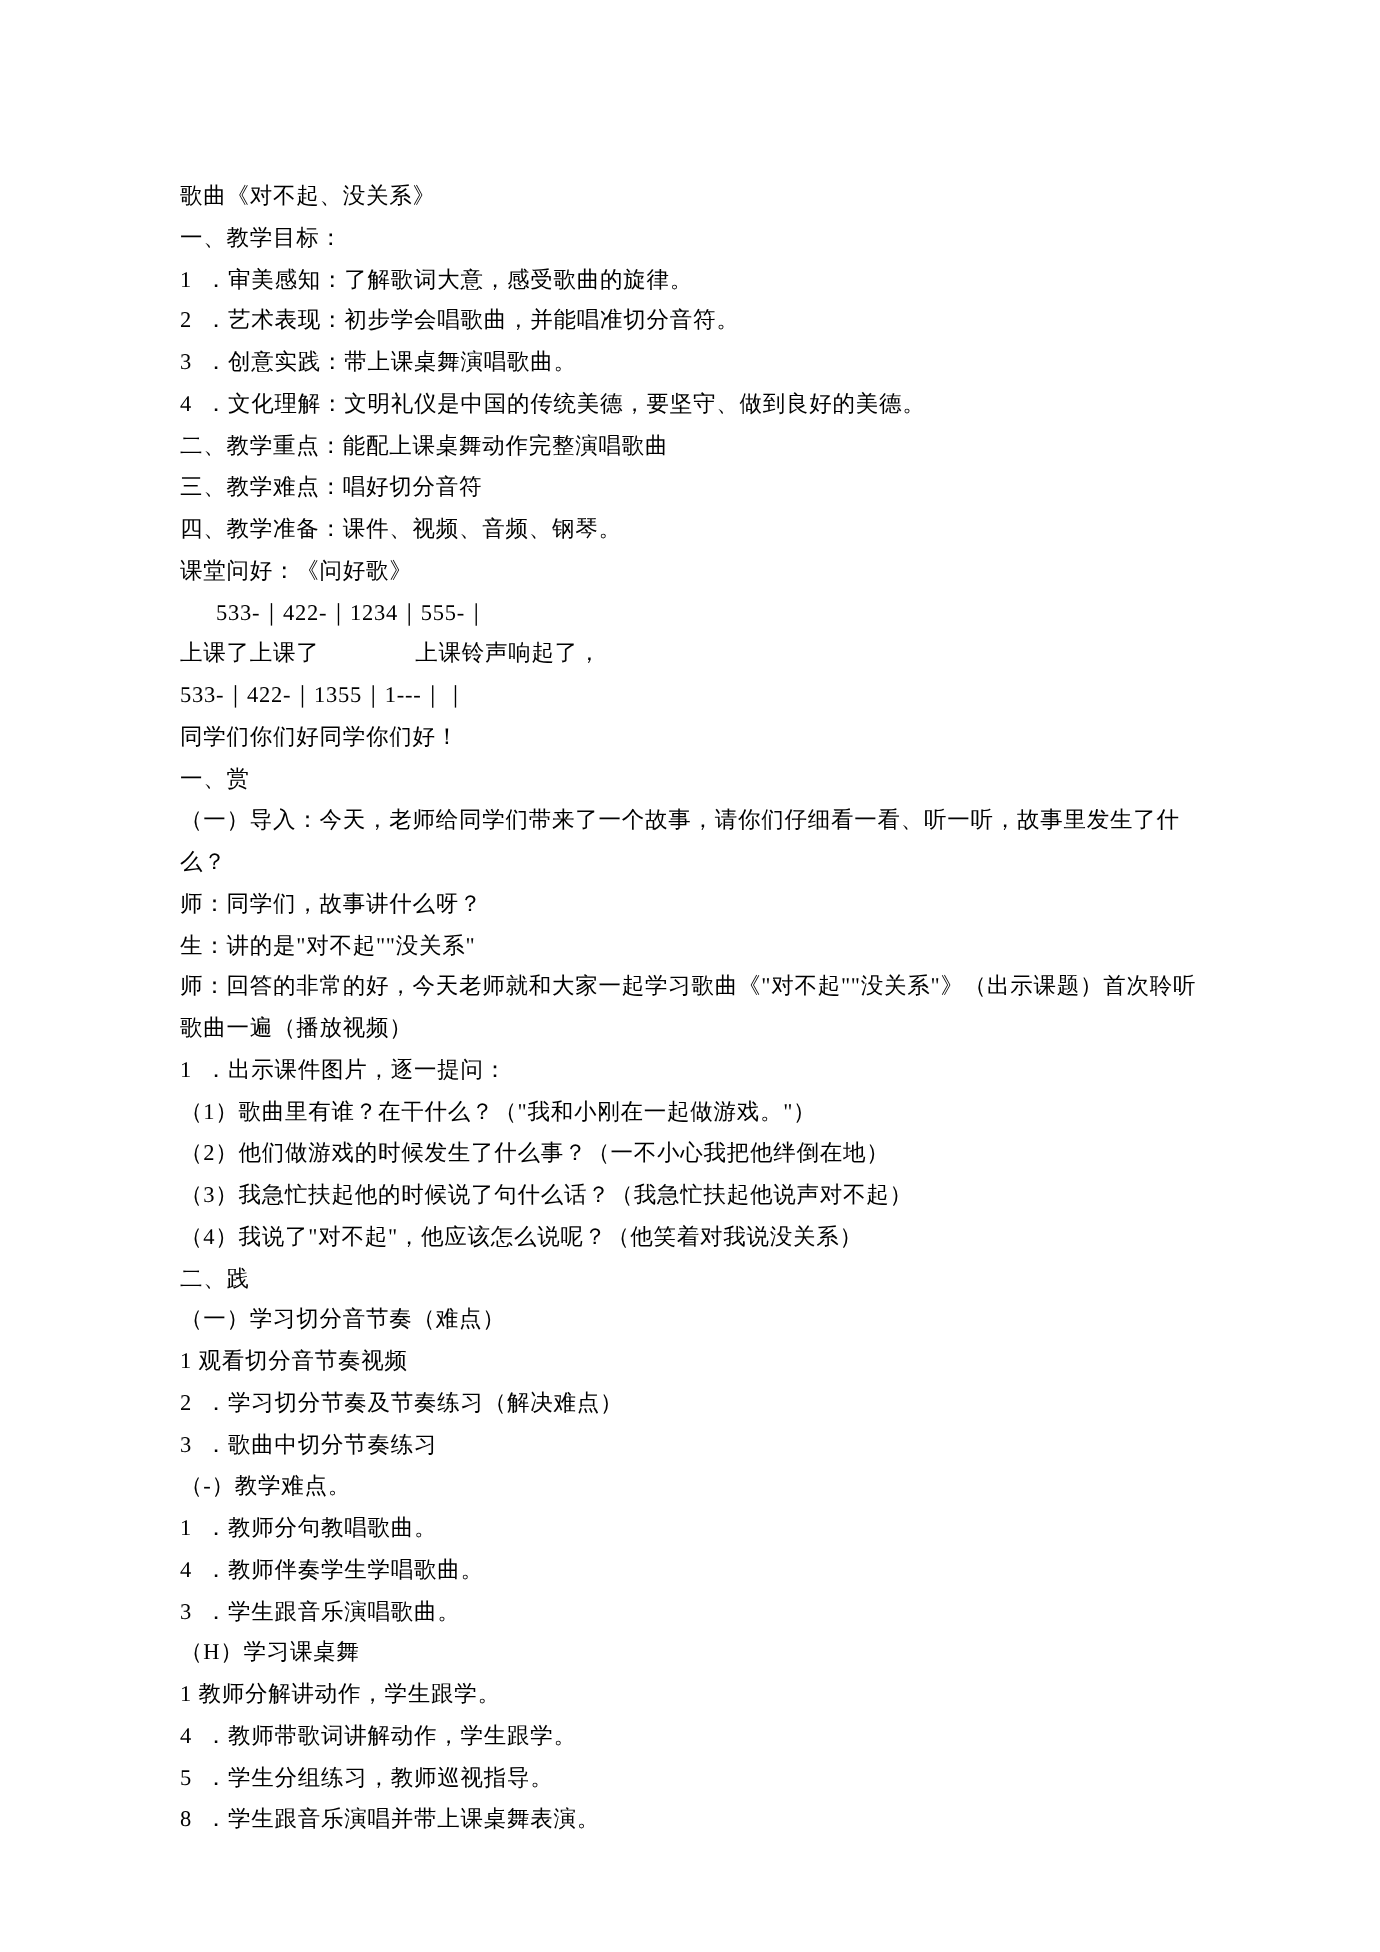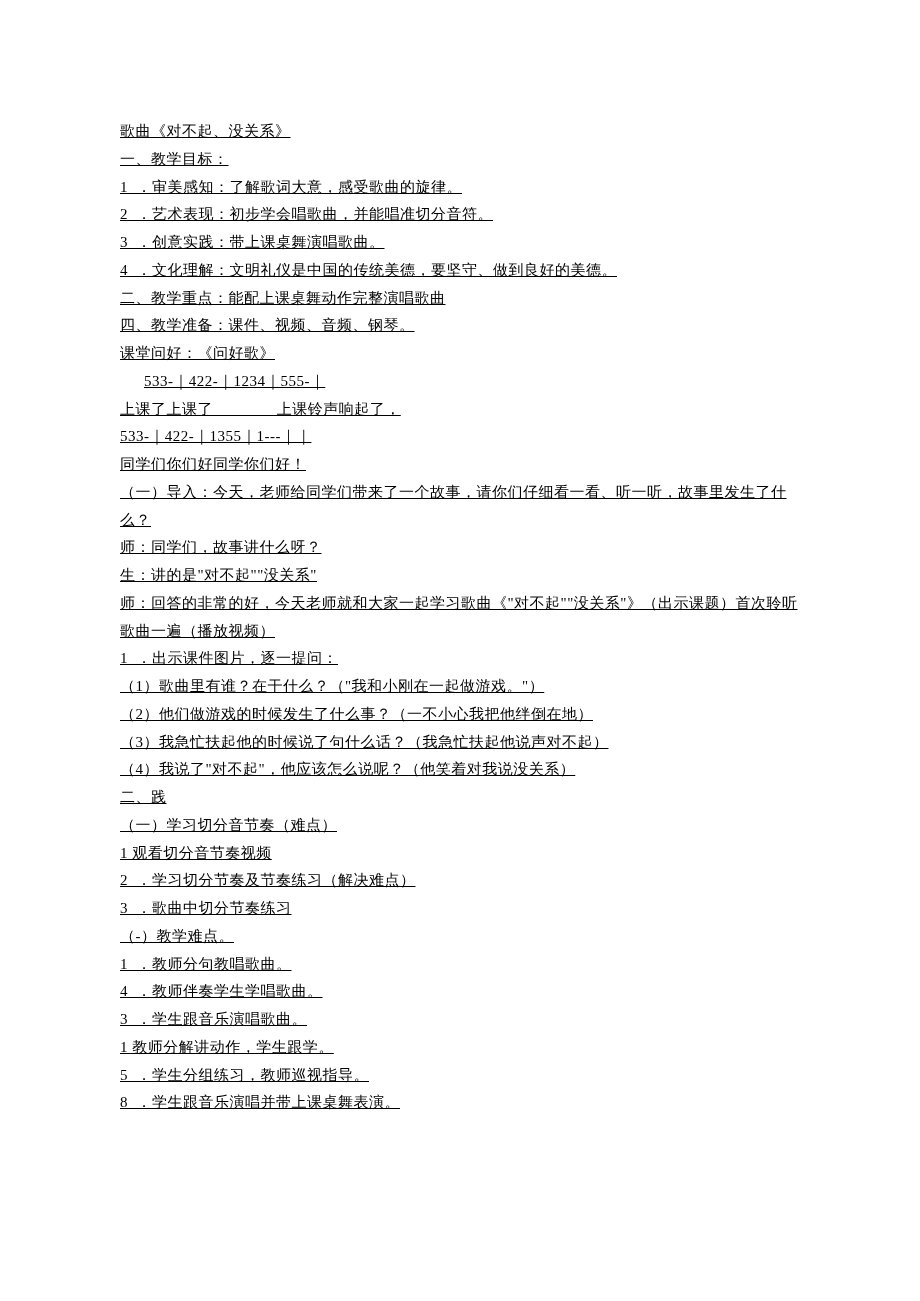--- a/index.html
+++ b/index.html
@@ -14,59 +14,62 @@
   .page {
     width: 920px;
     min-height: 1301px;
     margin: 0 auto;
     padding: 118px 120px 60px 120px;
     box-sizing: border-box;
   }
   .line {
     white-space: pre-wrap;
     letter-spacing: 0.5px;
-    text-decoration: underline;
   }
   .indent {
     padding-left: 24px;
   }
 </style>
 </head>
 <body>
 
 <div class="page">
   <div id="content">
       <div class="line">歌曲《对不起、没关系》</div>
       <div class="line">一、教学目标：</div>
       <div class="line">1  ．审美感知：了解歌词大意，感受歌曲的旋律。</div>
       <div class="line">2  ．艺术表现：初步学会唱歌曲，并能唱准切分音符。</div>
       <div class="line">3  ．创意实践：带上课桌舞演唱歌曲。</div>
       <div class="line">4  ．文化理解：文明礼仪是中国的传统美德，要坚守、做到良好的美德。</div>
       <div class="line">二、教学重点：能配上课桌舞动作完整演唱歌曲</div>
+      <div class="line">三、教学难点：唱好切分音符</div>
       <div class="line">四、教学准备：课件、视频、音频、钢琴。</div>
       <div class="line">课堂问好：《问好歌》</div>
       <div class="line indent">533-｜422-｜1234｜555-｜</div>
       <div class="line">上课了上课了               上课铃声响起了，</div>
       <div class="line">533-｜422-｜1355｜1---｜｜</div>
       <div class="line">同学们你们好同学你们好！</div>
+      <div class="line">一、赏</div>
       <div class="line">（一）导入：今天，老师给同学们带来了一个故事，请你们仔细看一看、听一听，故事里发生了什么？</div>
       <div class="line">师：同学们，故事讲什么呀？</div>
       <div class="line">生：讲的是"对不起""没关系"</div>
       <div class="line">师：回答的非常的好，今天老师就和大家一起学习歌曲《"对不起""没关系"》（出示课题）首次聆听歌曲一遍（播放视频）</div>
       <div class="line">1  ．出示课件图片，逐一提问：</div>
       <div class="line">（1）歌曲里有谁？在干什么？（"我和小刚在一起做游戏。"）</div>
       <div class="line">（2）他们做游戏的时候发生了什么事？（一不小心我把他绊倒在地）</div>
       <div class="line">（3）我急忙扶起他的时候说了句什么话？（我急忙扶起他说声对不起）</div>
       <div class="line">（4）我说了"对不起"，他应该怎么说呢？（他笑着对我说没关系）</div>
       <div class="line">二、践</div>
       <div class="line">（一）学习切分音节奏（难点）</div>
       <div class="line">1 观看切分音节奏视频</div>
       <div class="line">2  ．学习切分节奏及节奏练习（解决难点）</div>
       <div class="line">3  ．歌曲中切分节奏练习</div>
       <div class="line">（-）教学难点。</div>
       <div class="line">1  ．教师分句教唱歌曲。</div>
       <div class="line">4  ．教师伴奏学生学唱歌曲。</div>
       <div class="line">3  ．学生跟音乐演唱歌曲。</div>
+      <div class="line">（H）学习课桌舞</div>
       <div class="line">1 教师分解讲动作，学生跟学。</div>
+      <div class="line">4  ．教师带歌词讲解动作，学生跟学。</div>
       <div class="line">5  ．学生分组练习，教师巡视指导。</div>
       <div class="line">8  ．学生跟音乐演唱并带上课桌舞表演。</div>
     </div>
 </div>
 
 </body></html>

